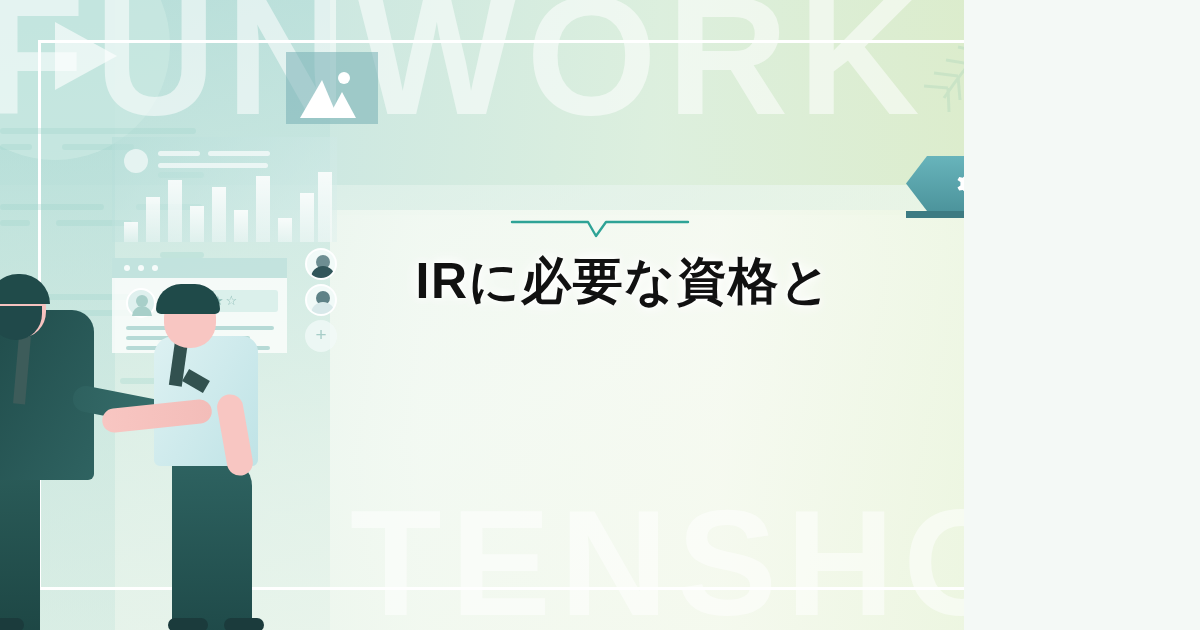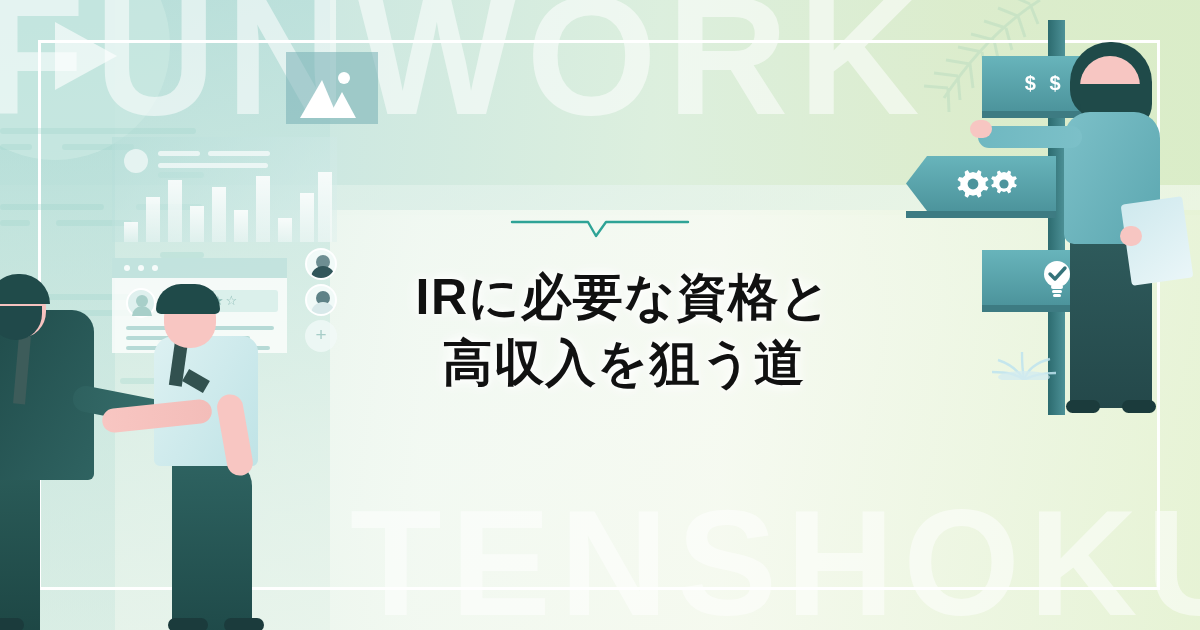--- a/index.html
+++ b/index.html
@@ -2,21 +2,21 @@
 <html><head>
 <meta charset="utf-8">
 <style>
   * { margin:0; padding:0; box-sizing:border-box; }
   html,body { width:1200px; height:630px; overflow:hidden; }
   body {
     font-family:"Liberation Sans","DejaVu Sans",sans-serif;
     background:#f4f9f6;
     position:relative;
   }
-  #stage { position:absolute; inset:0; width:1200px; height:630px; overflow:hidden; }
+  #stage { position:absolute; inset:0; width:964px; height:630px; overflow:hidden; }
 
   
   .bg-base{position:absolute;inset:0;
     background:
       linear-gradient(160deg,#bfe2dd 0%,#d7ecea 18%,#eef6f1 42%,#f5faf4 60%,#eef5e0 85%,#e9f3d9 100%);}
   .bg-topband{position:absolute;left:0;top:0;width:1200px;height:185px;
     background:linear-gradient(90deg,#b5ded9 0%,#cbe7e1 25%,#dcefdd 55%,#dbeccb 80%,#d9ecc6 100%);
     opacity:.95;}
   .bg-midband{position:absolute;left:0;top:185px;width:1200px;height:30px;
     background:linear-gradient(90deg,#cde9e4 0%,#ddf0e4 50%,#e4f2d6 100%);opacity:.6;}
@@ -138,21 +138,21 @@
   .w-shoe{position:absolute;width:34px;height:13px;border-radius:7px;background:#1b3b3c;}
   .pot{position:absolute;left:148px;top:352px;width:34px;height:32px;
     background:linear-gradient(180deg,#9fd2de,#7bbdcb);border-radius:2px 2px 6px 6px;}
   .shrub{position:absolute;left:58px;top:340px;width:72px;height:32px;opacity:.85;}
 
   
   .copy{position:absolute;left:0;top:196px;width:1200px;text-align:center;}
   .sub{font-size:31px;color:#2ea396;letter-spacing:.09em;font-weight:400;
     text-shadow:0 0 10px #fff,0 0 14px #fff,0 0 4px #fff;}
   .orn{margin:18px auto 0;width:180px;height:24px;}
-  .title{margin-top:22px;font-size:50px;font-weight:700;color:#111;line-height:1.32;
+  .title{margin-top:6px;font-size:50px;font-weight:700;color:#111;line-height:1.32;
     letter-spacing:.03em;text-shadow:0 0 12px #fff,0 0 18px #fff,0 0 5px #fff;padding-left:48px;}
   .title span{display:block;}
 </style>
 </head>
 <body>
 
 <div id="stage">
 
   <div class="bg-base"></div>
   <div class="bg-topband"></div>
@@ -336,17 +336,16 @@
     <div class="w-book"></div>
     <div class="w-hand2"></div>
   </div>
 
   <div class="copy">
     <svg class="orn" viewBox="0 0 180 24">
       <path d="M2 8 L78 8 L86 22 L96 8 L178 8" fill="none" stroke="#2ea396" stroke-width="2.4" stroke-linecap="round" stroke-linejoin="round"></path>
     </svg>
     <div class="title">
       <span>IRに必要な資格と</span>
-      <span>高収入を狙う道</span>
     </div>
   </div>
 
 </div>
 
 </body></html>

